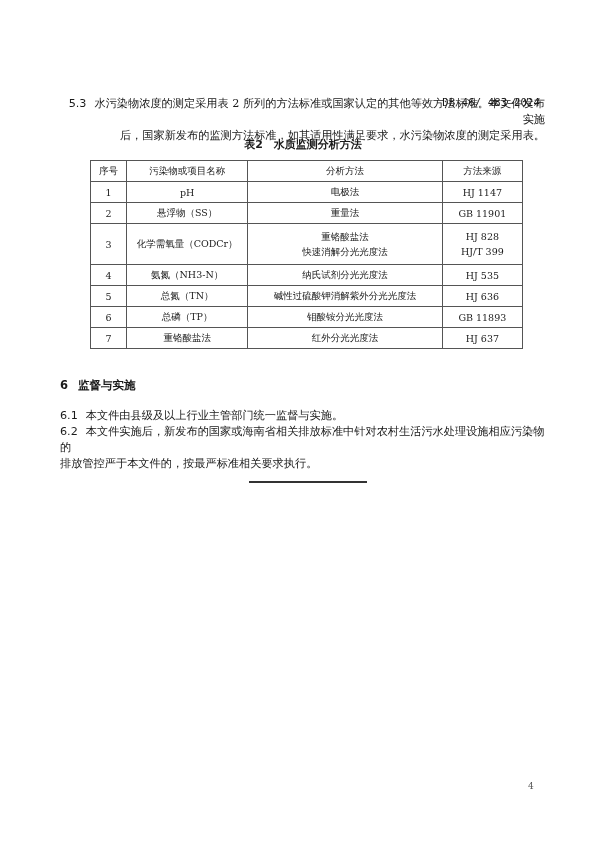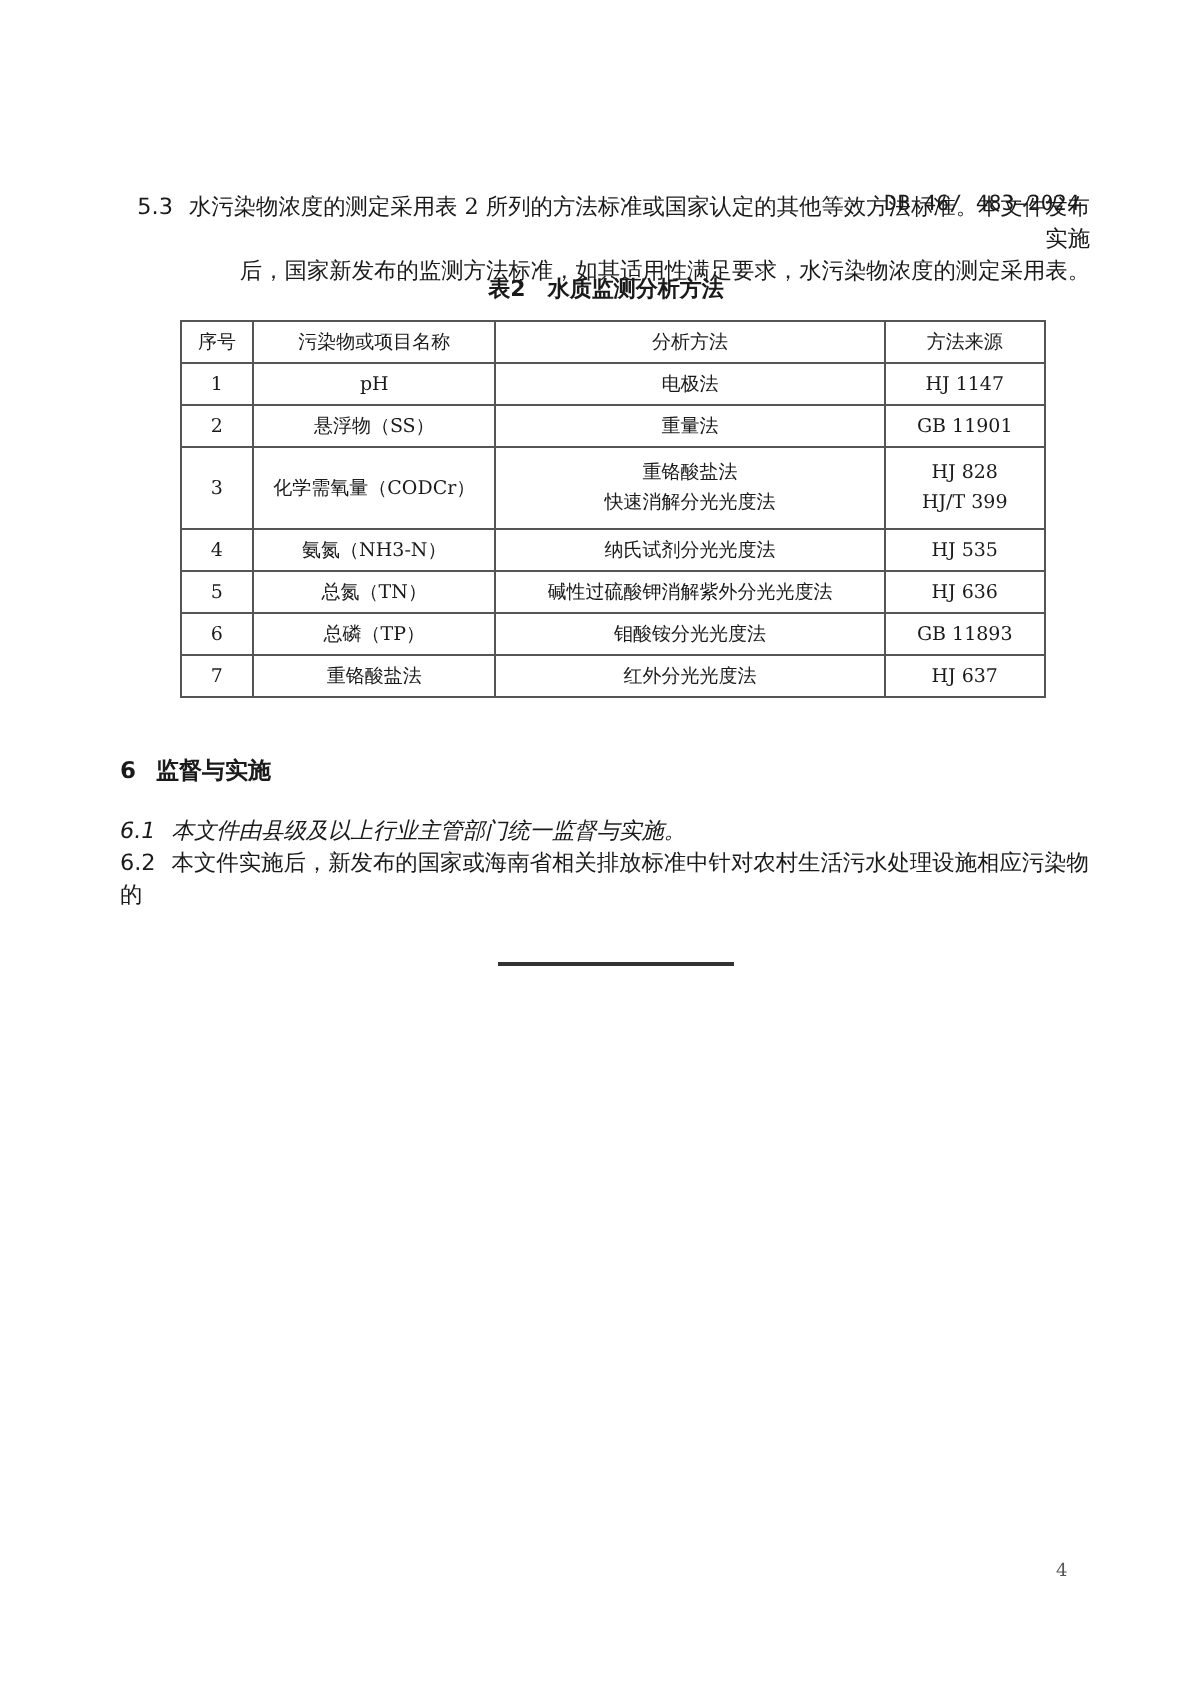--- a/index.html
+++ b/index.html
@@ -91,23 +91,24 @@
     <td>红外分光光度法</td>
     <td>HJ 637</td>
   </tr>
 </tbody>
   </table>
 
 <div class="sec">
   <span class="num" style="margin-right:10px;">6</span><span>监督与实施</span>
 </div>
 
-<div class="para" style="top:408px;font-style:italic;">
+<div class="para" style="top:408px;">
   <span class="num">6.1</span><span>本文件由县级及以上行业主管部门统一监督与实施。</span>
 </div>
 
 <div class="para" style="top:424px;">
   <span class="num">6.2</span><span>本文件实施后，新发布的国家或海南省相关排放标准中针对农村生活污水处理设施相应污染物的</span><br>
+  <span>排放管控严于本文件的，按最严标准相关要求执行。</span>
 </div>
 
 <div class="rule"></div>
 
 <div class="pg">4</div>
 
 </body></html>

